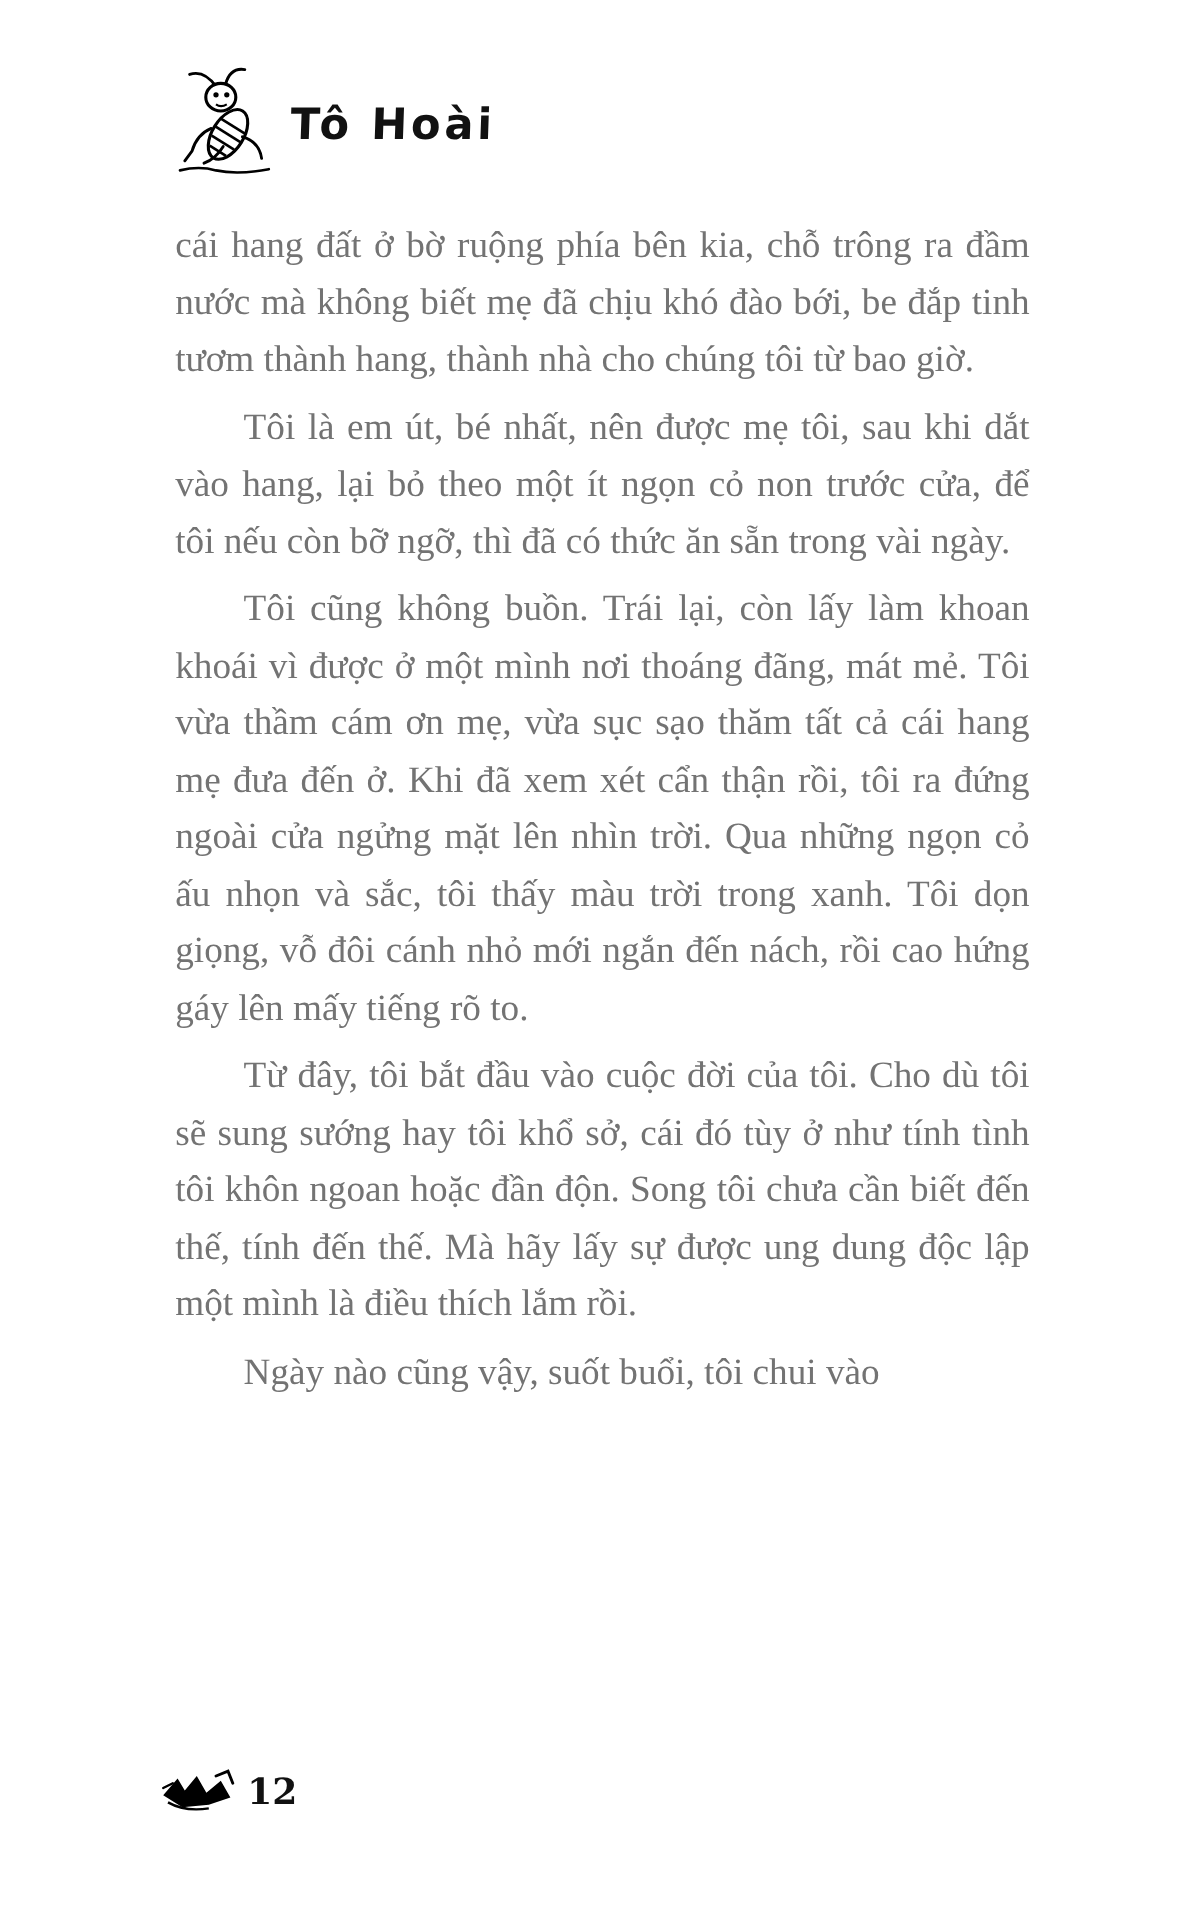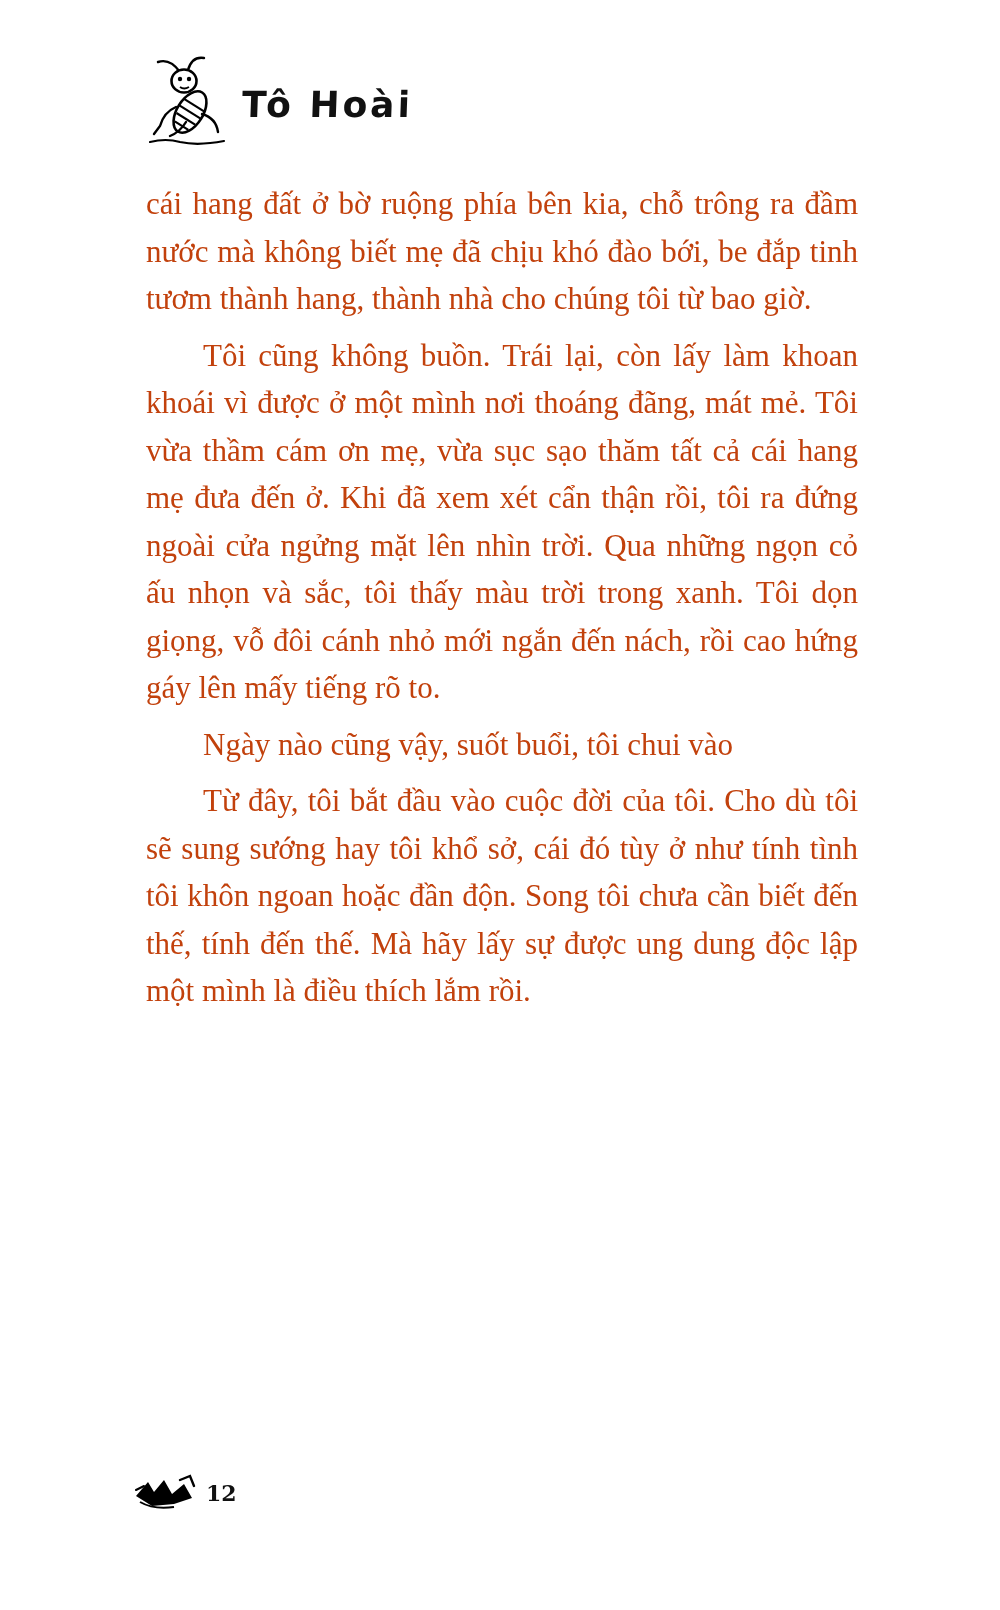--- a/index.html
+++ b/index.html
@@ -42,21 +42,21 @@
     margin-top: 8px;
   }
   .body-text {
     position: absolute;
     top: 180px;
     left: 146px;
     width: 712px;
     font-size: 31px;
     line-height: 47.5px;
     text-align: justify;
-    color: #c2410c;
+    color: #737373;
   }
   .body-text p {
     margin: 0 0 9px 0;
   }
   .body-text p.indent {
     text-indent: 57px;
   }
   .page-footer {
     position: absolute;
     top: 1472px;
@@ -65,21 +65,21 @@
     align-items: center;
     gap: 6px;
   }
   .footer-ornament {
     width: 66px;
     height: 42px;
   }
   .page-number {
     font-family: "DejaVu Serif", serif;
     font-weight: 700;
-    font-size: 22px;
+    font-size: 30px;
     color: #111;
   }
 </style>
 </head>
 <body>
 
 <div class="page">
 
   <div class="page-header">
     <svg class="cricket" viewBox="0 0 82 96" aria-hidden="true">
@@ -104,23 +104,24 @@
       <path d="M40 70 Q34 80 24 84" fill="none" stroke="#000" stroke-width="2.4" stroke-linecap="round"></path>
       <path d="M56 62 Q70 66 72 80" fill="none" stroke="#000" stroke-width="2.4" stroke-linecap="round"></path>
 
       <path d="M4 90 Q20 86 34 90 Q52 94 78 89" fill="none" stroke="#000" stroke-width="2.2" stroke-linecap="round"></path>
     </svg>
     <div class="author-name">Tô Hoài</div>
   </div>
 
   <div class="body-text">
     <p>cái hang đất ở bờ ruộng phía bên kia, chỗ trông ra đầm nước mà không biết mẹ đã chịu khó đào bới, be đắp tinh tươm thành hang, thành nhà cho chúng tôi từ bao giờ.</p>
+    <p class="indent">Tôi là em út, bé nhất, nên được mẹ tôi, sau khi dắt vào hang, lại bỏ theo một ít ngọn cỏ non trước cửa, để tôi nếu còn bỡ ngỡ, thì đã có thức ăn sẵn trong vài ngày.</p>
     <p class="indent">Tôi cũng không buồn. Trái lại, còn lấy làm khoan khoái vì được ở một mình nơi thoáng đãng, mát mẻ. Tôi vừa thầm cám ơn mẹ, vừa sục sạo thăm tất cả cái hang mẹ đưa đến ở. Khi đã xem xét cẩn thận rồi, tôi ra đứng ngoài cửa ngửng mặt lên nhìn trời. Qua những ngọn cỏ ấu nhọn và sắc, tôi thấy màu trời trong xanh. Tôi dọn giọng, vỗ đôi cánh nhỏ mới ngắn đến nách, rồi cao hứng gáy lên mấy tiếng rõ to.</p>
+    <p class="indent">Từ đây, tôi bắt đầu vào cuộc đời của tôi. Cho dù tôi sẽ sung sướng hay tôi khổ sở, cái đó tùy ở như tính tình tôi khôn ngoan hoặc đần độn. Song tôi chưa cần biết đến thế, tính đến thế. Mà hãy lấy sự được ung dung độc lập một mình là điều thích lắm rồi.</p>
     <p class="indent">Ngày nào cũng vậy, suốt buổi, tôi chui vào</p>
-    <p class="indent">Từ đây, tôi bắt đầu vào cuộc đời của tôi. Cho dù tôi sẽ sung sướng hay tôi khổ sở, cái đó tùy ở như tính tình tôi khôn ngoan hoặc đần độn. Song tôi chưa cần biết đến thế, tính đến thế. Mà hãy lấy sự được ung dung độc lập một mình là điều thích lắm rồi.</p>
   </div>
 
   <div class="page-footer">
     <svg class="footer-ornament" viewBox="0 0 66 42" aria-hidden="true">
       <path d="M2 24 L14 10 L20 20 L30 8 L38 22 L50 12 L58 26 L40 32 L18 34 Z" fill="#000"></path>
       <path d="M6 30 Q20 38 40 35" fill="none" stroke="#000" stroke-width="2"></path>
       <path d="M46 8 L56 4 L60 14" fill="none" stroke="#000" stroke-width="2.4" stroke-linecap="round"></path>
       <path d="M2 18 L10 14" fill="none" stroke="#000" stroke-width="2" stroke-linecap="round"></path>
     </svg>
     <div class="page-number">12</div>

